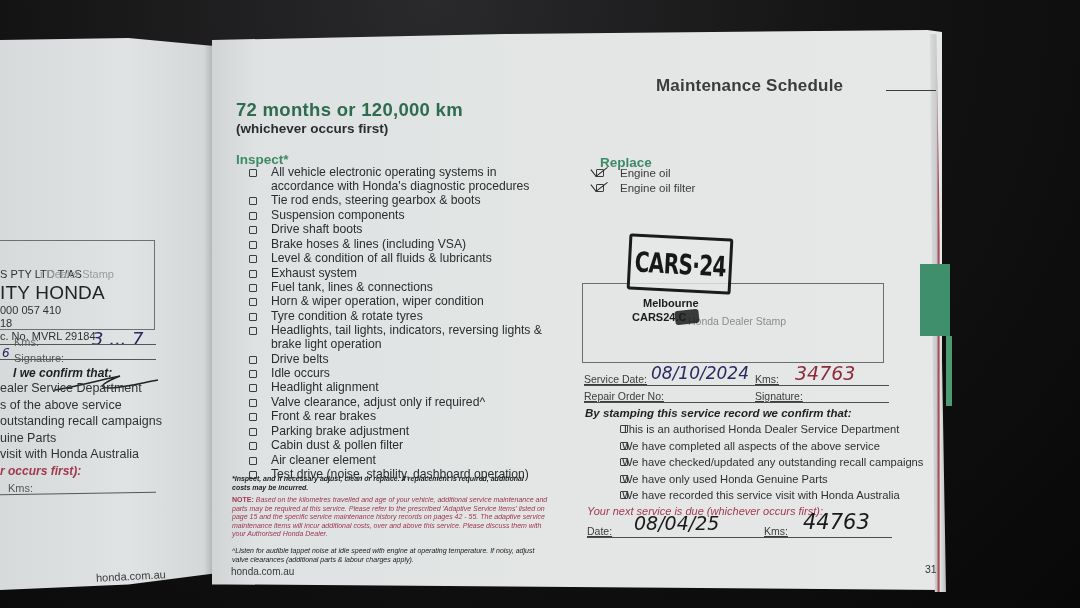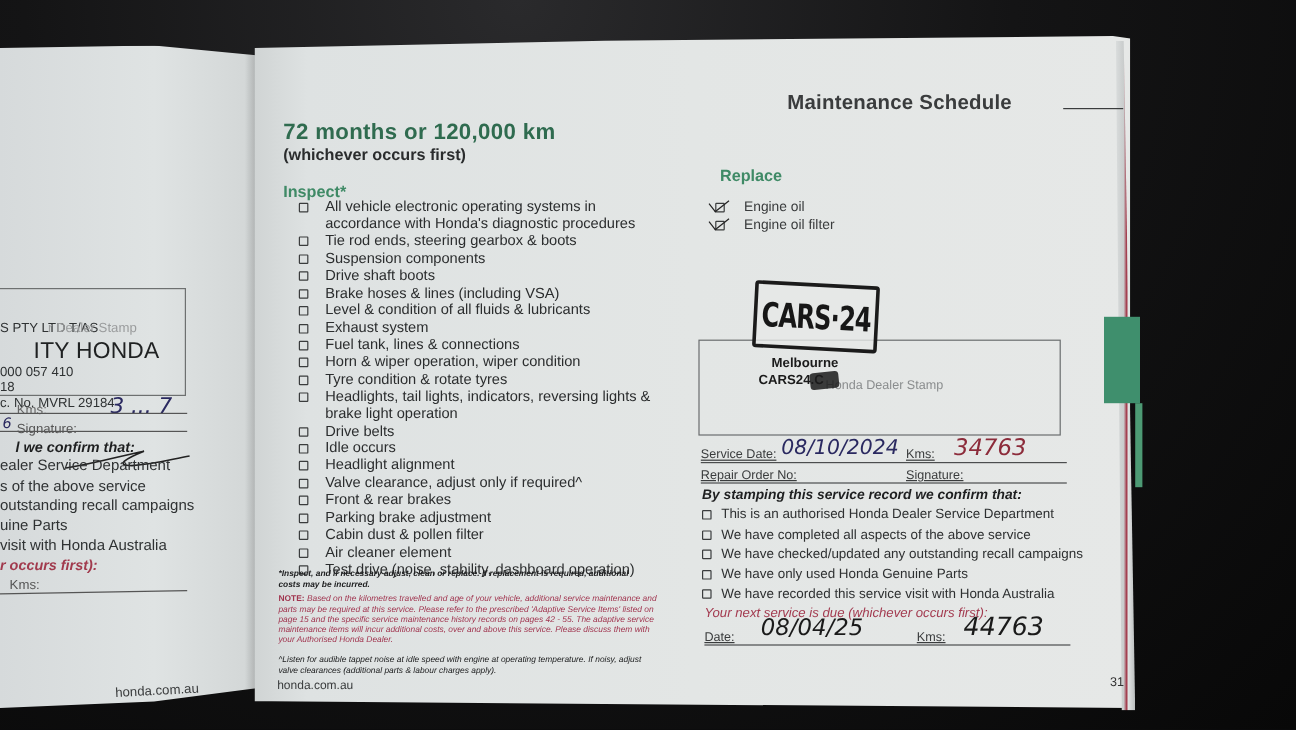--- a/index.html
+++ b/index.html
@@ -55,21 +55,21 @@
       position: absolute; left: 946px; top: 336px; width: 6px; height: 70px;
       background: #4d9a74;
     }
     .rp { position: absolute; white-space: nowrap; }
     .title-schedule { left: 656px; top: 76px; font-size: 17px; font-weight: bold; color: #3a3c3d; letter-spacing: 0.2px; }
     .title-rule { position: absolute; left: 886px; top: 90px; width: 50px; height: 1px; background: #3a3c3d; }
     .interval { left: 236px; top: 99px; font-size: 18.5px; font-weight: bold; color: #2f6b4f; letter-spacing: 0.3px; }
     .interval-sub { left: 236px; top: 121px; font-size: 13.5px; font-weight: bold; color: #2a2c2d; }
     .section-head { font-size: 13.5px; font-weight: bold; color: #3f8a66; }
     .inspect-head { left: 236px; top: 152px; }
-    .replace-head { left: 580px; top: 139px; padding-left: 20px; }
+    .replace-head { left: 580px; top: 155px; padding-left: 20px; }
 
     .check-list { position: absolute; left: 246px; top: 166px; width: 310px; list-style: none; margin: 0; padding: 0; }
     .check-list li { position: relative; padding-left: 25px; font-size: 12.2px; line-height: 13.6px; color: #2b2d2e; margin-bottom: 0.9px; }
     .cb {
       position: absolute; left: 3px; top: 3px; width: 6px; height: 6px;
       border: 1.3px solid #3a3c3d; border-radius: 1px; background: transparent;
     }
     .replace-list { position: absolute; left: 594px; top: 166px; list-style: none; margin: 0; padding: 0; }
     .replace-list li { position: relative; padding-left: 26px; font-size: 11.5px; line-height: 15px; color: #3a3c3d; }
     .tick-mark {
@@ -106,35 +106,35 @@
     .stamp-line2 { left: 632px; top: 311px; font-size: 11px; font-weight: bold; color: #1b1b1b; text-align: right; }
     .stamp-smudge { position: absolute; left: 675px; top: 310px; width: 24px; height: 14px; background: #1b1b1b; border-radius: 3px; opacity: 0.85; transform: rotate(-6deg); }
 
     .field-label { font-size: 10.5px; color: #3a3c3d; text-decoration: underline; }
     .field-line { position: absolute; height: 1px; background: #4b4d4e; }
     .hand-red { color: #8c2b3a; font-family: "DejaVu Sans", sans-serif; font-style: italic; }
     .hand-black { color: #1a1a1a; font-family: "DejaVu Sans", sans-serif; font-style: italic; }
 
     .confirm-head { left: 585px; top: 407px; font-size: 11.5px; font-weight: bold; font-style: italic; color: #1e1f20; }
     .confirm-list { position: absolute; left: 585px; top: 421px; list-style: none; margin: 0; padding: 0; }
-    .confirm-list li { position: relative; padding-left: 16px; font-size: 11.2px; line-height: 16.6px; color: #2e3031; }
+    .confirm-list li { position: relative; padding-left: 2px; font-size: 11.2px; line-height: 16.6px; color: #2e3031; margin-left: 35px; }
     .confirm-list .cb { left: 0; top: 4px; }
     .next-service { left: 587px; top: 505px; font-size: 11px; font-style: italic; color: #a33b50; }
   </style>
 </head>
 <body>
 
 <div class="backdrop"></div>
 
 <div class="page-left">
   <div class="gutter-shadow"></div>
   <div class="lp-stamp-box"></div>
   <span class="lp-text small" style="left:0;top:230px;">S PTY LTD T/AS</span>
   <span class="lp-text small" style="left:40px;top:230px;color:#9a9c9d;">r Dealer Stamp</span>
-  <span class="lp-text big" style="left:0;top:244px;margin-left:28px;">ITY HONDA</span>
+  <span class="lp-text big" style="left:0;top:244px;">ITY HONDA</span>
   <span class="lp-text small" style="left:0;top:266px;">000 057 410</span>
   <span class="lp-text small" style="left:0;top:279px;">18</span>
   <span class="lp-text small" style="left:0;top:292px;">c. No. MVRL 29184</span>
   <span class="lp-text small" style="left:14px;top:298px;color:#666;">Kms:</span>
   <span class="lp-text hand" style="left:92px;top:290px;font-size:18px;">3 ... 7</span>
   <div class="lp-line" style="left:0;top:306px;width:156px;"></div>
   <span class="lp-text hand" style="left:2px;top:308px;font-size:12px;">6</span>
   <span class="lp-text small" style="left:14px;top:314px;color:#555;">Signature:</span>
   <svg style="position:absolute;left:50px;top:330px;" width="110" height="28">
     <path d="M5 22 C 30 18, 50 12, 70 8 C 55 14, 45 20, 60 20 C 80 19, 95 14, 108 12" stroke="#222" stroke-width="1.4" fill="none"></path>

